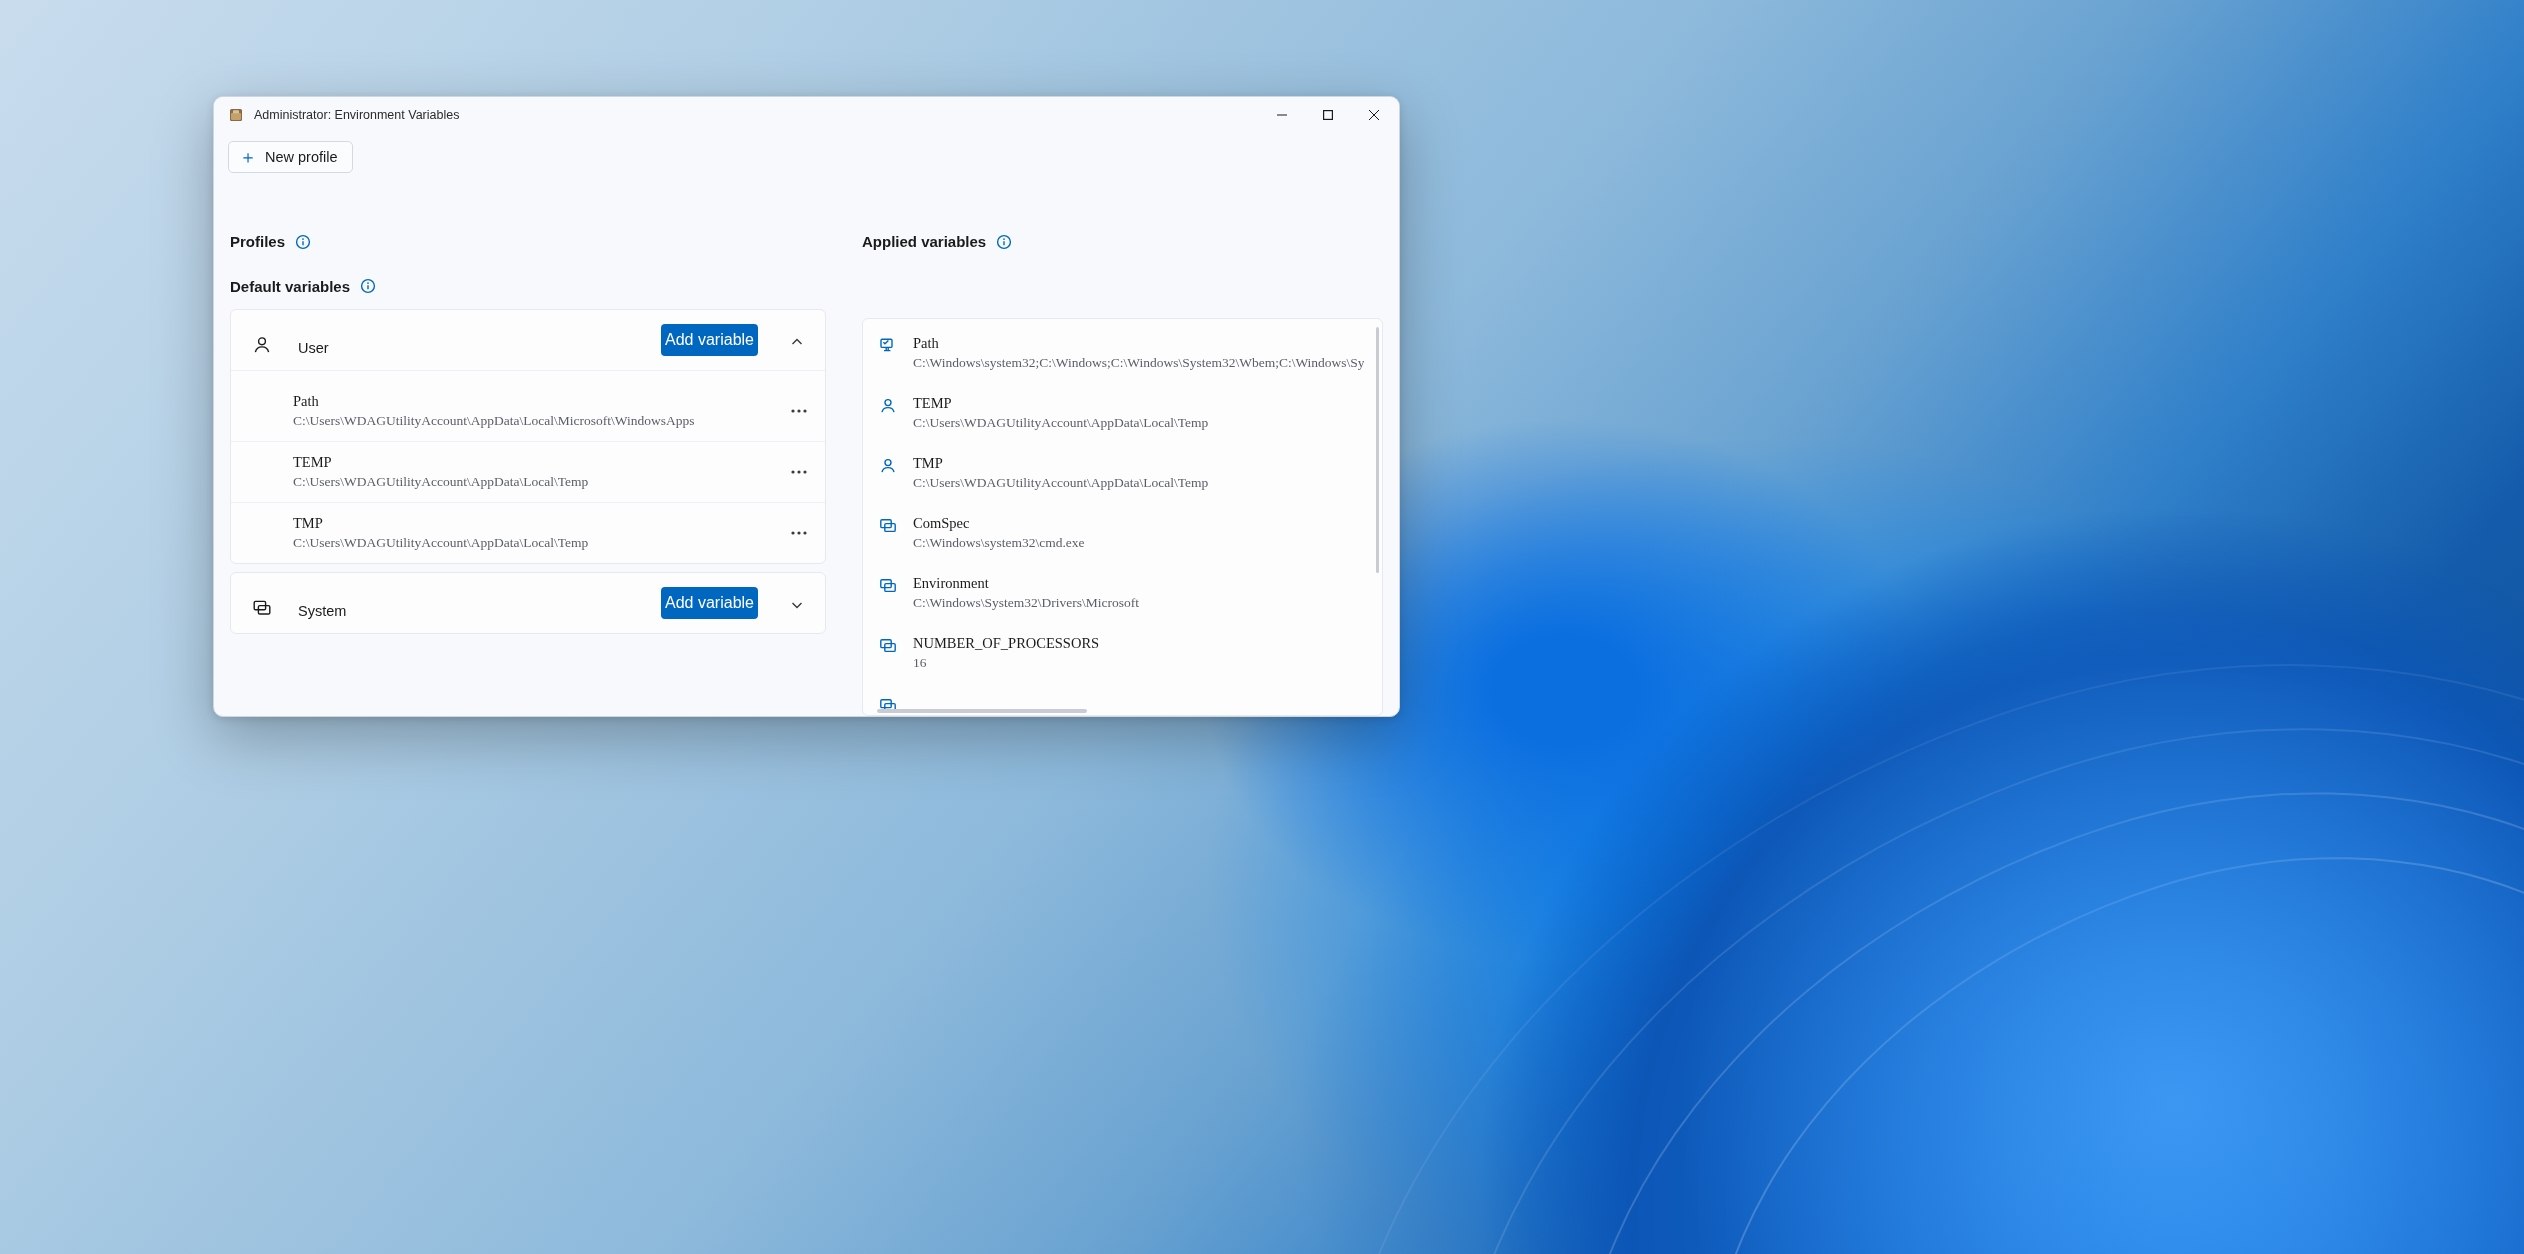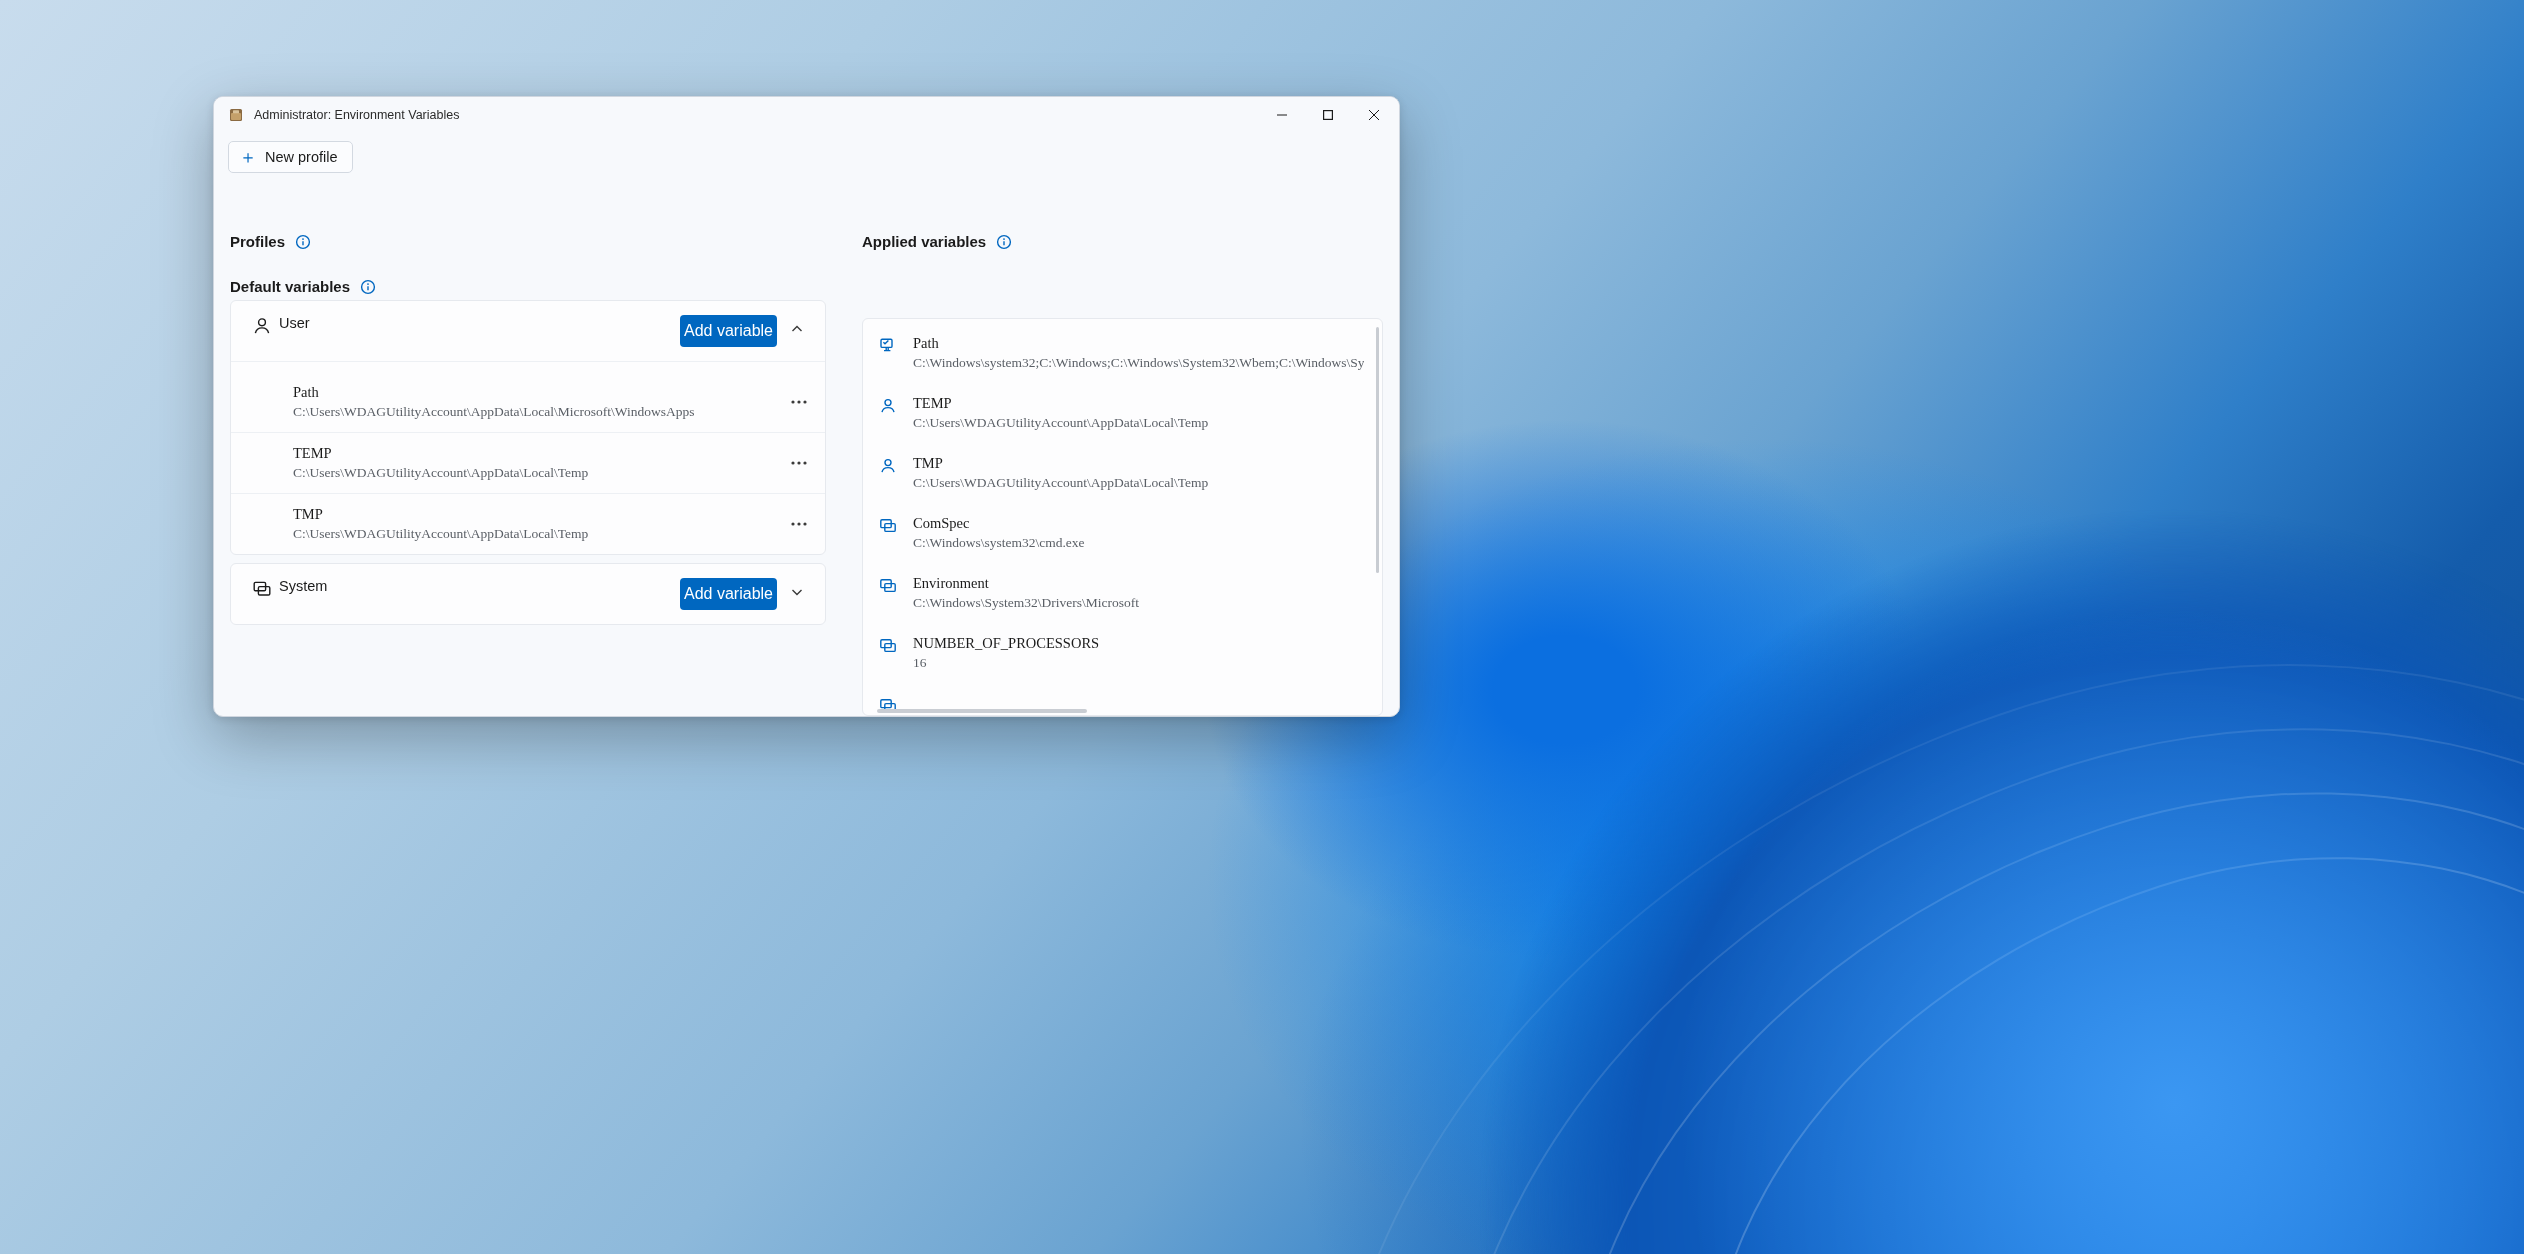--- a/index.html
+++ b/index.html
@@ -80,30 +80,30 @@
 
 .content { flex:1; display:flex; gap:34px; padding: 22px 16px 0 16px; overflow:hidden; }
 .col { display:flex; flex-direction:column; min-width:0; }
 .col-left  { flex: 0 0 598px; }
 .col-right { flex: 1; gap: 40px; }
 
 .section-head { display:flex; align-items:center; gap:10px; margin-bottom: 28px; margin-top: 36px; }
 .section-head h2 { font-size:15px; font-weight:600; }
 .info-icon { width:16px; height:16px; display:inline-flex; align-items:center; justify-content:center; color:#0067c0; }
 
-.subhead { display:flex; align-items:center; gap:10px; margin-bottom:5px; }
+.subhead { display:flex; align-items:flex-start; gap:10px; margin-bottom:14px; }
 .subhead h3 { font-size:15px; font-weight:600; }
 
 .card {
   background:#fdfdfe;
   border:1px solid #e6e9ee; border-radius:6px;
 }
 
 .group-header {
-  display:flex; align-items:flex-start; gap:6px;
+  display:flex; align-items:flex-end; gap:25px;
   padding: 14px 14px 14px 20px;
 }
 .group-header .lead-icon { width:22px; height:22px; color:#1b1b1b; flex:0 0 22px; display:flex; align-items:center; justify-content:center; }
 .group-header .label { flex:1; font-size:14.5px; }
 .btn-primary {
   background:#0067c0; color:#ffffff; border:none; border-radius:4px;
   padding:7px 4px; font-size:16px; cursor:pointer;
 }
 .expander { width:28px; height:28px; display:flex; align-items:center; justify-content:center; color:#3a3a3a; cursor:pointer; }
 

